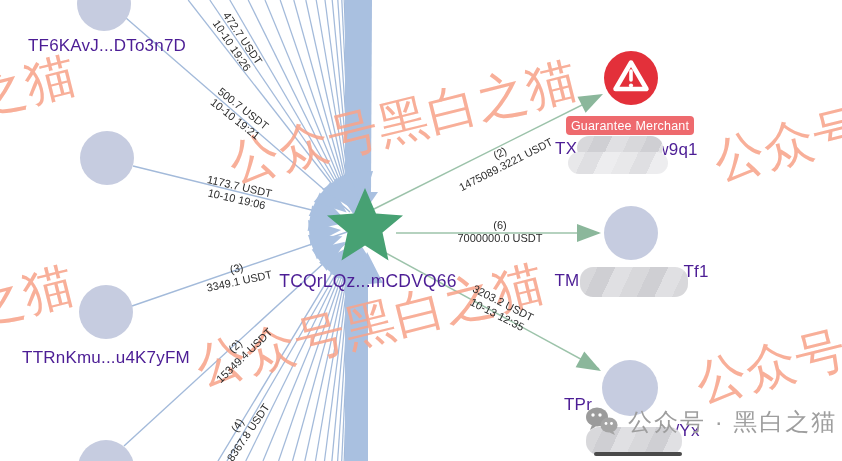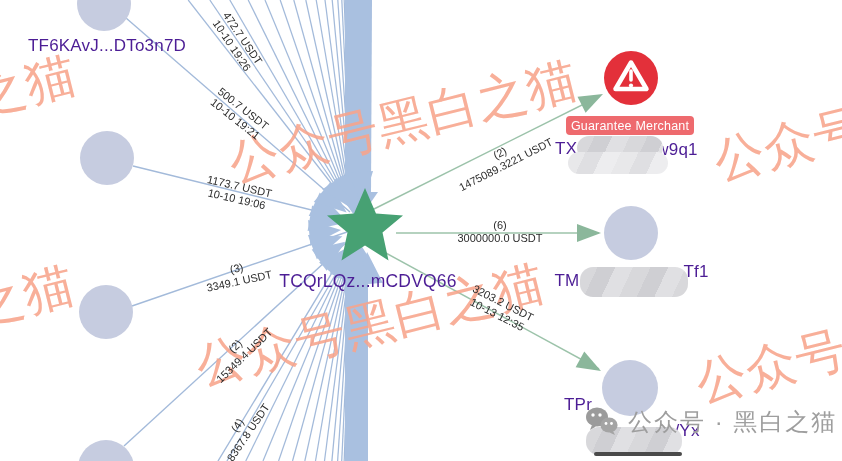--- a/index.html
+++ b/index.html
@@ -153,28 +153,29 @@
     <span>(4)</span>
       <span>8367.8 USDT</span>
     </div>
 
   <div class="elabel" style="left:503px;top:159px;transform:translate(-50%,-50%) rotate(-27deg)">
     <span>(2)</span>
       <span>1475089.3221 USDT</span>
     </div>
   <div class="elabel" style="left:500px;top:232px;transform:translate(-50%,-50%)">
     <span>(6)</span>
-      <span>3000000.0 USDT</span>
+      <span>7000000.0 USDT</span>
     </div>
   <div class="elabel" style="left:500px;top:309px;transform:translate(-50%,-50%) rotate(27deg)">
     <span>3203.2 USDT</span>
       <span>10-13 12:35</span>
     </div>
 
   <div class="node-label" style="left:107px;top:46px">TF6KAvJ...DTo3n7D</div>
+  <div class="node-label" style="left:106px;top:358px">TTRnKmu...u4K7yFM</div>
   <div class="node-label" style="left:368px;top:281px;font-size:17.5px">TCQrLQz...mCDVQ66</div>
 
   <div class="badge">Guarantee Merchant</div>
   <div class="node-label" style="left:571px;top:149px;transform:translate(-50%,-50%)">TXq</div>
   <div class="node-label" style="left:677px;top:150px;transform:translate(-50%,-50%)">w9q1</div>
   <div class="blur" style="left:577px;top:136px;width:86px;height:24px"></div>
   <div class="blur light" style="left:568px;top:152px;width:100px;height:22px"></div>
 
   <div class="node-label" style="left:567px;top:281px;transform:translate(-50%,-50%)">TM</div>
   <div class="node-label" style="left:696px;top:272px;transform:translate(-50%,-50%)">Tf1</div>

